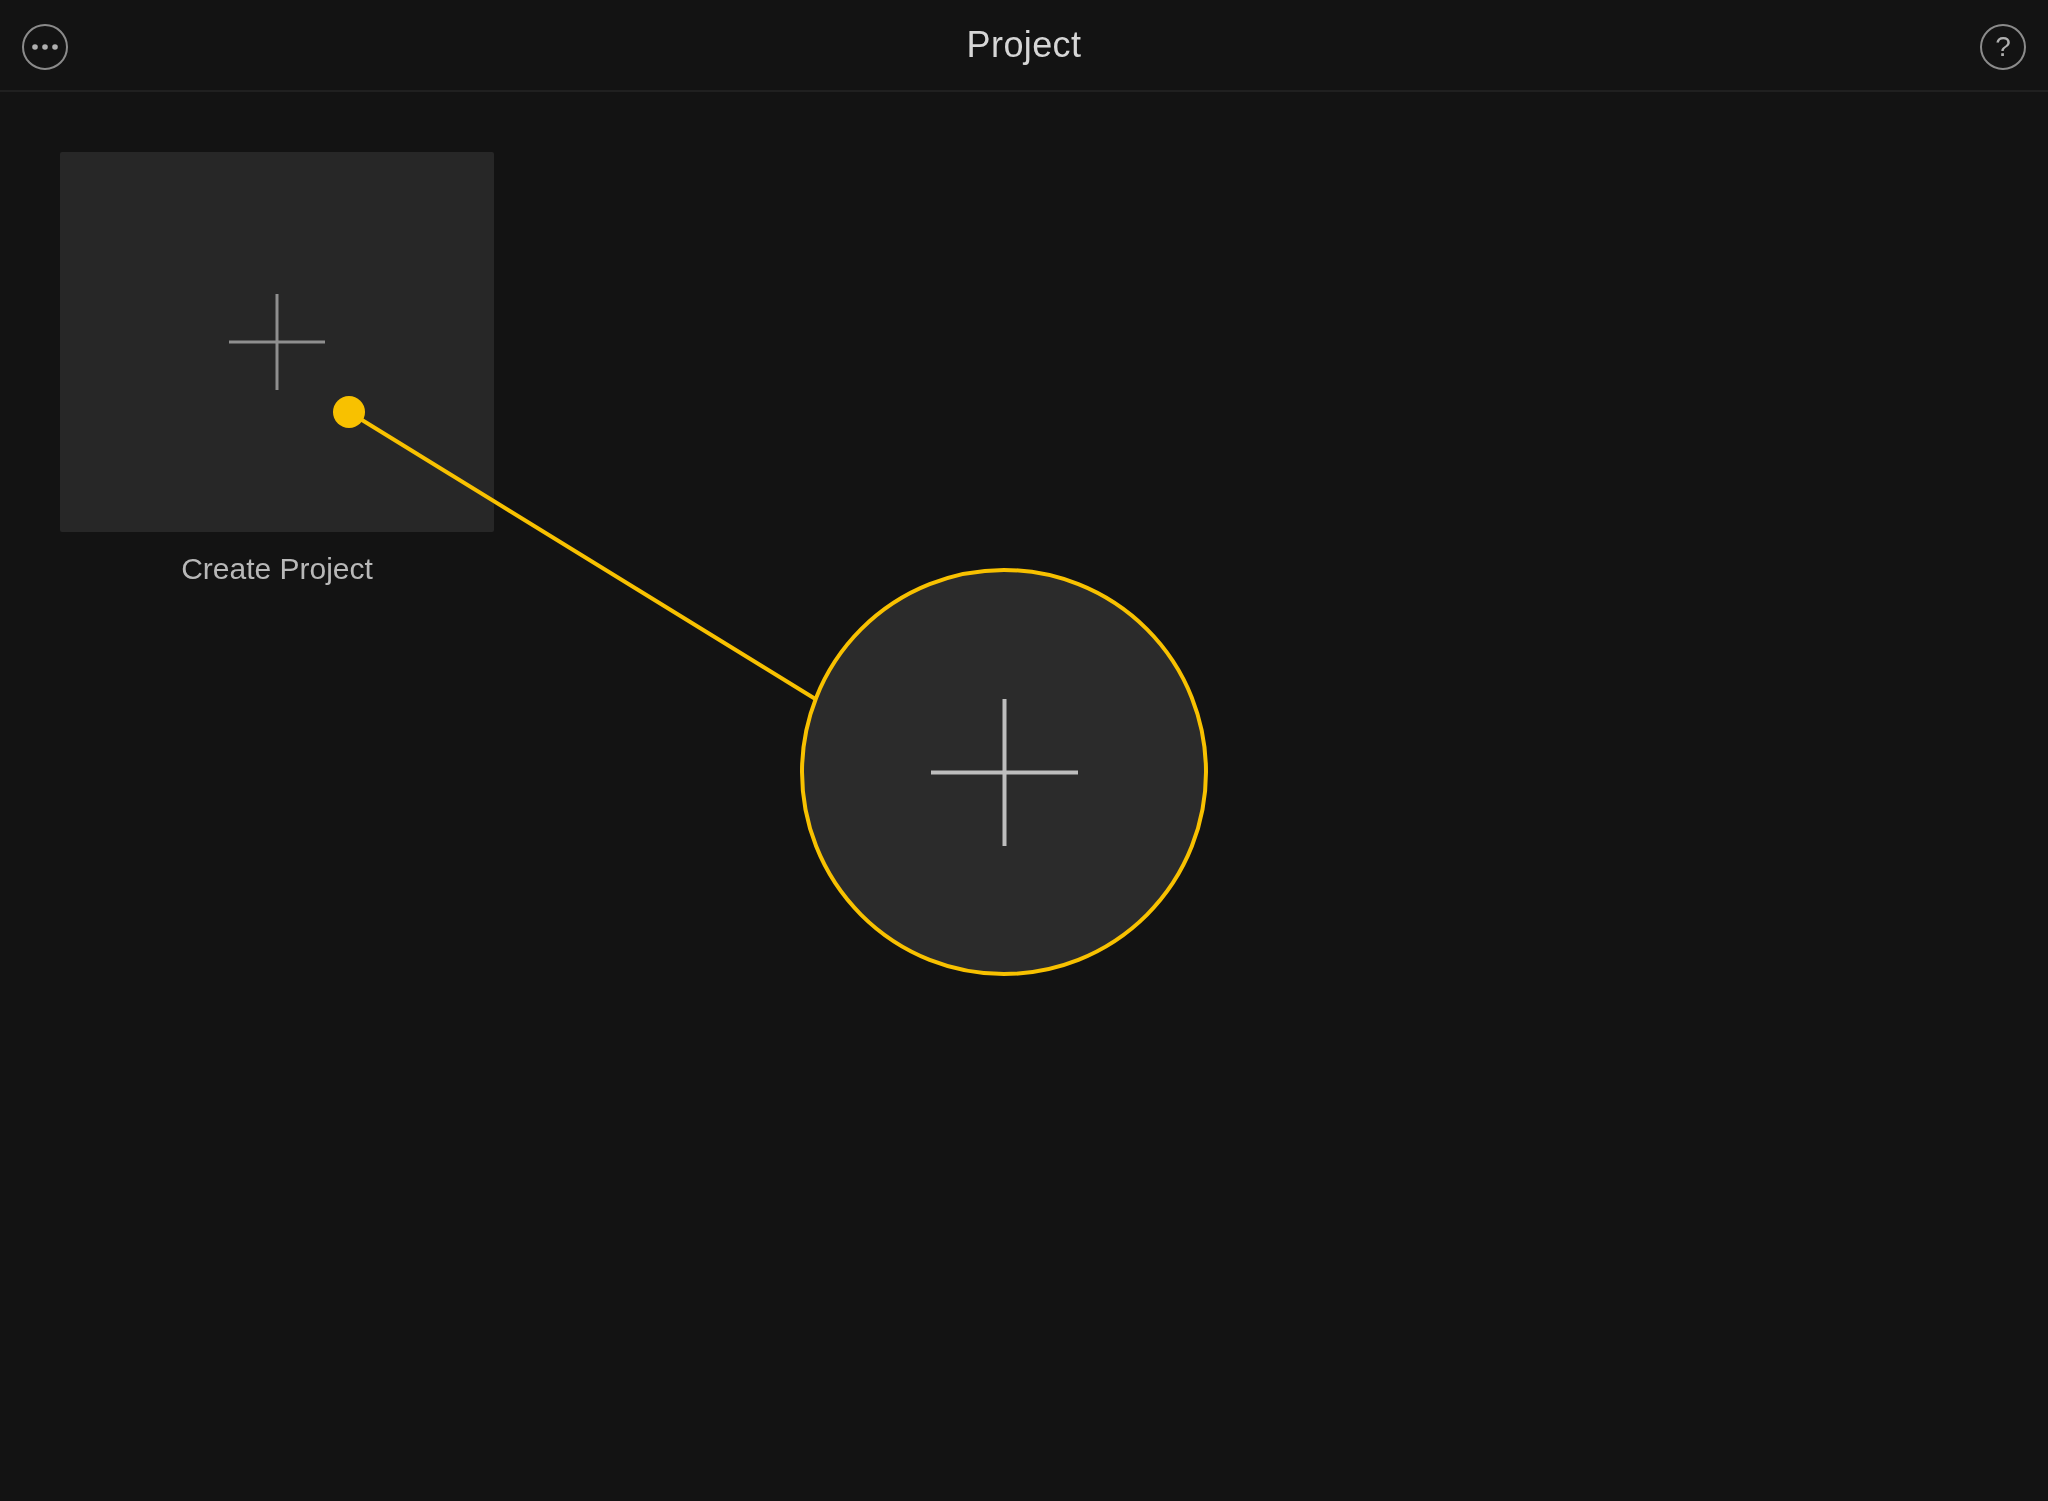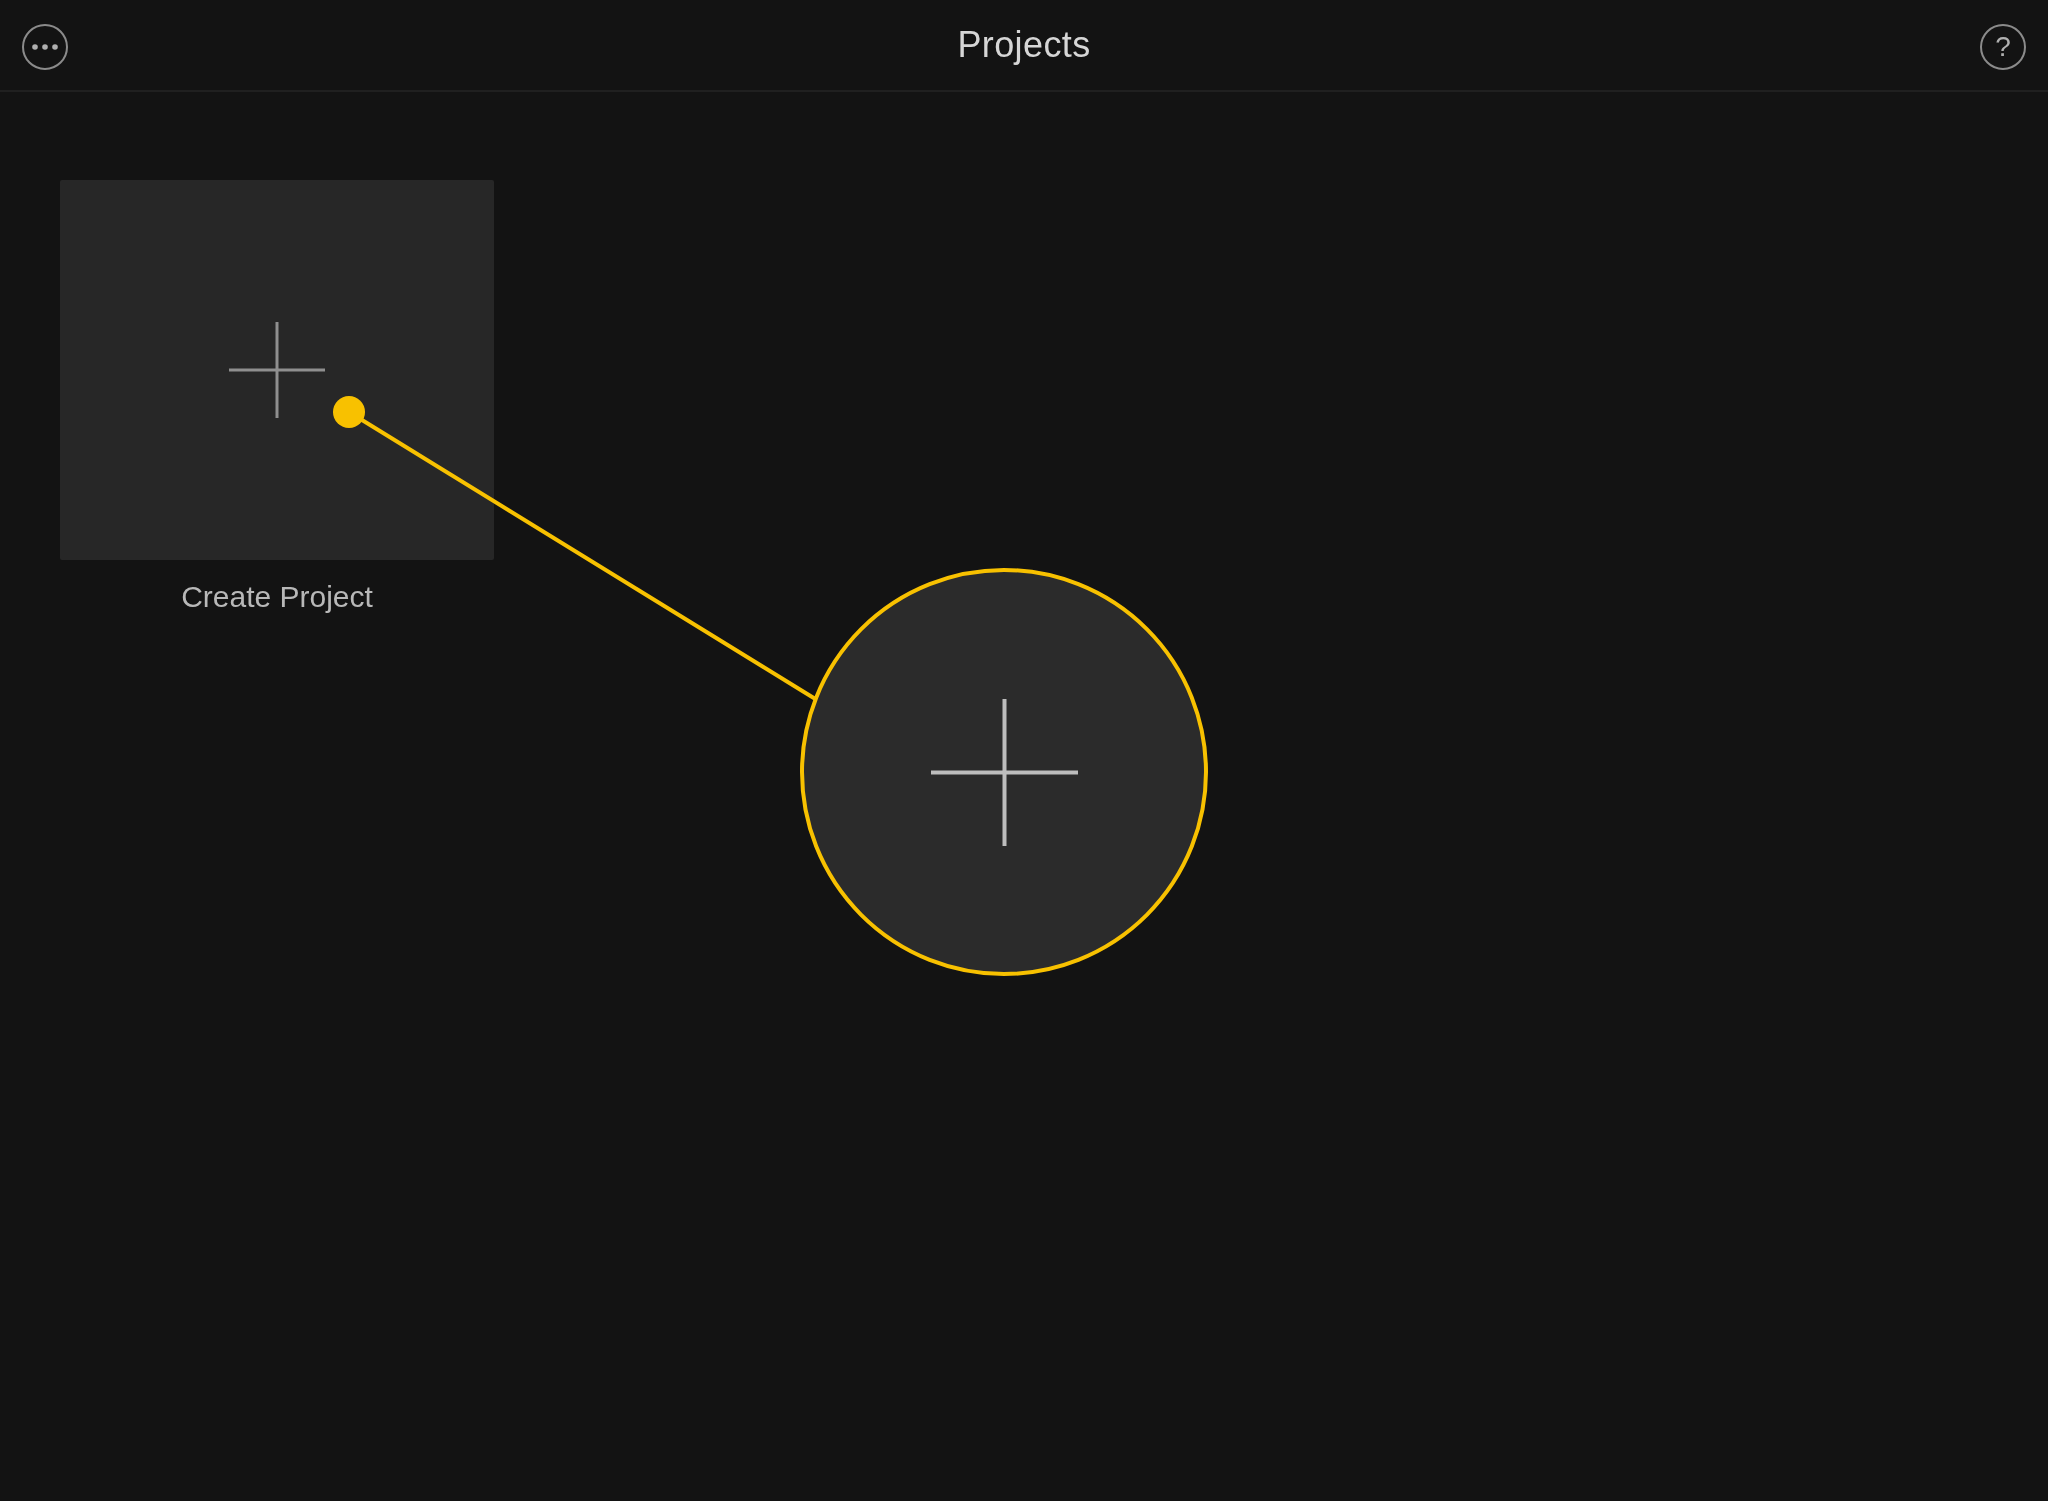--- a/index.html
+++ b/index.html
@@ -72,21 +72,20 @@
     }
     .project-tile {
       position: absolute;
       left: 60px;
       top: 60px;
       width: 434px;
       display: flex;
       flex-direction: column;
       align-items: center;
       cursor: pointer;
-      margin-top: 28px;
     }
     .tile-box {
       width: 434px;
       height: 380px;
       background: #272727;
       display: flex;
       align-items: center;
       justify-content: center;
       border-radius: 2px;
     }
@@ -130,21 +129,21 @@
 <body>
 
 <div class="titlebar">
   <div class="more-button">
     <svg viewBox="0 0 28 8">
       <circle cx="4" cy="4" r="2.8" fill="#b0b0b0"></circle>
       <circle cx="14" cy="4" r="2.8" fill="#b0b0b0"></circle>
       <circle cx="24" cy="4" r="2.8" fill="#b0b0b0"></circle>
     </svg>
   </div>
-  <div class="title">Projects</div>
+  <div class="title">Project</div>
   <div class="help-button">
     <span>?</span>
   </div>
 </div>
 
 <div class="content">
 
   <div class="project-tile">
     <div class="tile-box">
       <svg viewBox="0 0 100 100">

